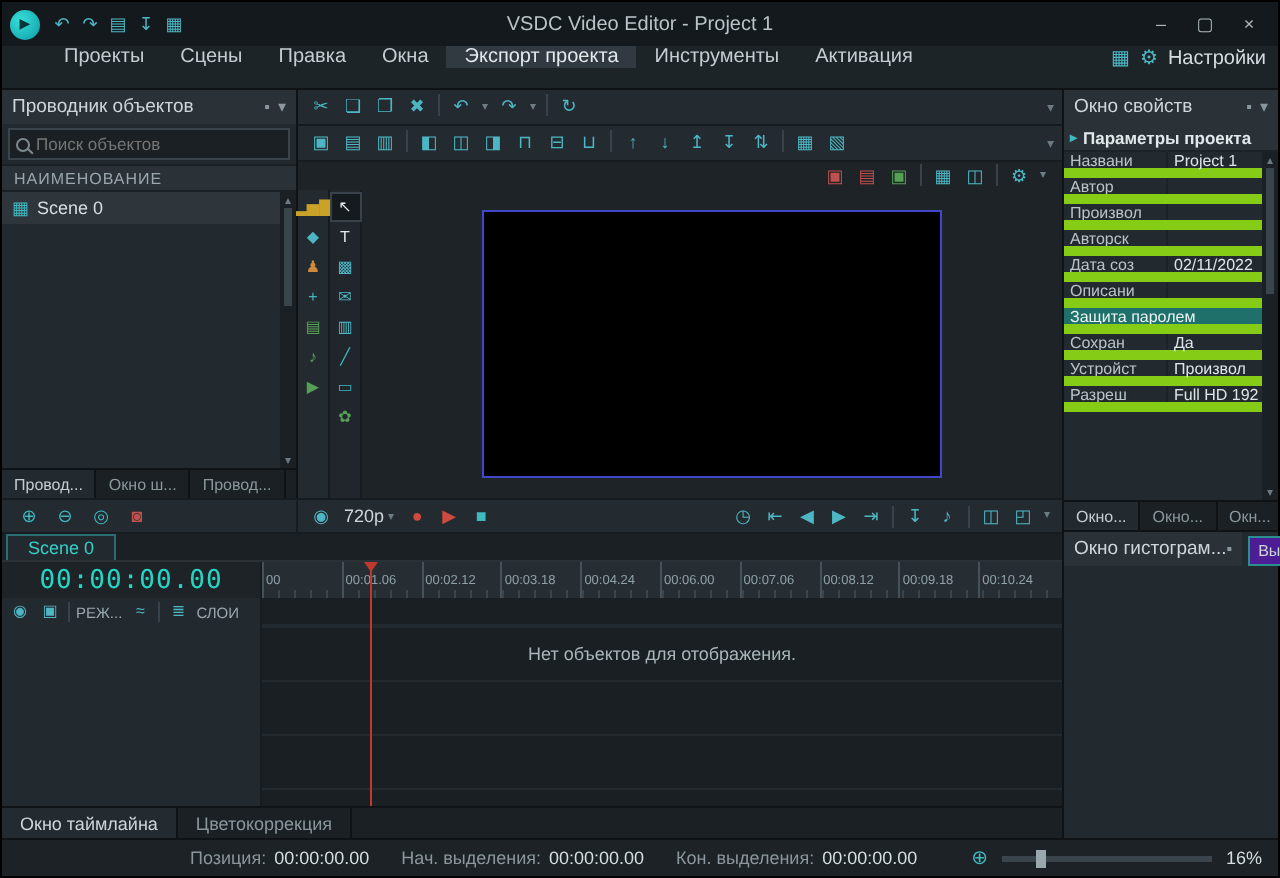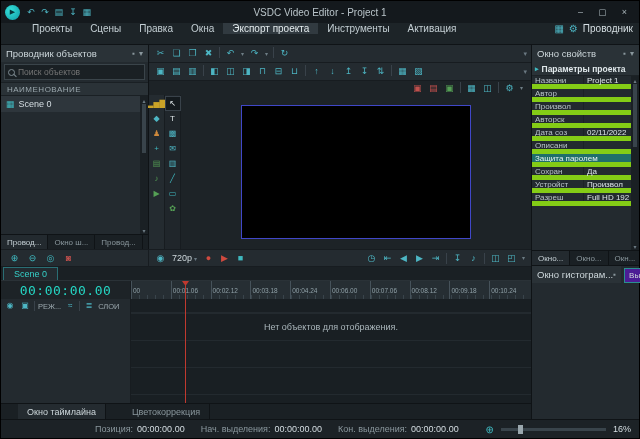--- a/index.html
+++ b/index.html
@@ -98,21 +98,21 @@
   .th-right { flex: 1; background: #191f23; border-bottom: 1px solid #232a2f; }
   .tracks-row { flex: 1; min-height: 0; display: flex; }
   .tracks-left { width: 130px; flex: none; background: #232a2f; border-right: 1px solid #171c20; }
   .tracks { flex: 1; position: relative; background: #191f23;
             background-image: linear-gradient(#232a2f 1px, transparent 1px); background-size: 100% 27px; }
   .empty-msg { position: absolute; top: 9px; left: 50%; transform: translateX(-50%); color: #aab6bb; font-size: 9px; white-space: nowrap; }
   .playhead { position: absolute; left: 184px; top: 14px; bottom: 0; width: 1px; background: #c0392f; z-index: 5; }
   .playhead-cap { position: absolute; left: 181px; top: 14px; width: 7px; height: 5px; background: #c0392f; clip-path: polygon(0 0, 100% 0, 50% 100%); z-index: 6; }
 
   .bottom-tabs { height: 16px; flex: none; display: flex; background: #1a2024; border-top: 1px solid #0f1316; }
-  .btab { padding: 0 9px; display: flex; align-items: center; font-size: 9px; color: #8a979d; border-right: 1px solid #0f1316; white-space: nowrap; margin-left: 17px; }
+  .btab { padding: 0 9px; display: flex; align-items: center; font-size: 9px; color: #8a979d; border-right: 1px solid #0f1316; white-space: nowrap; }
   .btab.active { background: #242b30; color: #cdd7db; }
 
   
   .right-panel { flex: 1; min-width: 0; background: #232a2f; border-left: 1px solid #0f1316; display: flex; flex-direction: column; }
   .props { height: 221px; flex: none; display: flex; flex-direction: column; border-bottom: 1px solid #0f1316; }
   .props-group { height: 14px; flex: none; display: flex; align-items: center; gap: 3px; padding: 0 3px; color: #e0e8eb; font-weight: bold; font-size: 8.5px; background: #2a3237; border-bottom: 1px solid #1c2226; }
   .group-arrow { color: #3fb9c0; font-size: 7px; }
   .prop-rows { flex: 1; position: relative; overflow: hidden; padding-right: 8px; }
   .prop-row { height: 13px; display: flex; align-items: center; border-bottom: 5px solid #84cc16; font-size: 8px; }
   .prop-label { width: 52px; flex: none; padding: 0 3px; color: #b9c4c9; border-right: 1px solid #1c2226; overflow: hidden; white-space: nowrap; height: 100%; display: flex; align-items: center; }
@@ -175,21 +175,21 @@
         <div class="menu-item">Сцены</div>
         <div class="menu-item">Правка</div>
         <div class="menu-item">Окна</div>
         <div class="menu-item active">Экспорт проекта</div>
         <div class="menu-item">Инструменты</div>
         <div class="menu-item">Активация</div>
       </div>
     <div class="menu-right">
       <span class="micon">▦</span>
       <span class="micon">⚙</span>
-      <span class="settings-label">Проводник</span>
+      <span class="settings-label">Настройки</span>
     </div>
   </div>
 
   <div class="main">
     <div class="leftcol">
       <div class="upper">
 
         <div class="left-panel">
           <div class="panel-header">
             <span>Проводник объектов</span>

